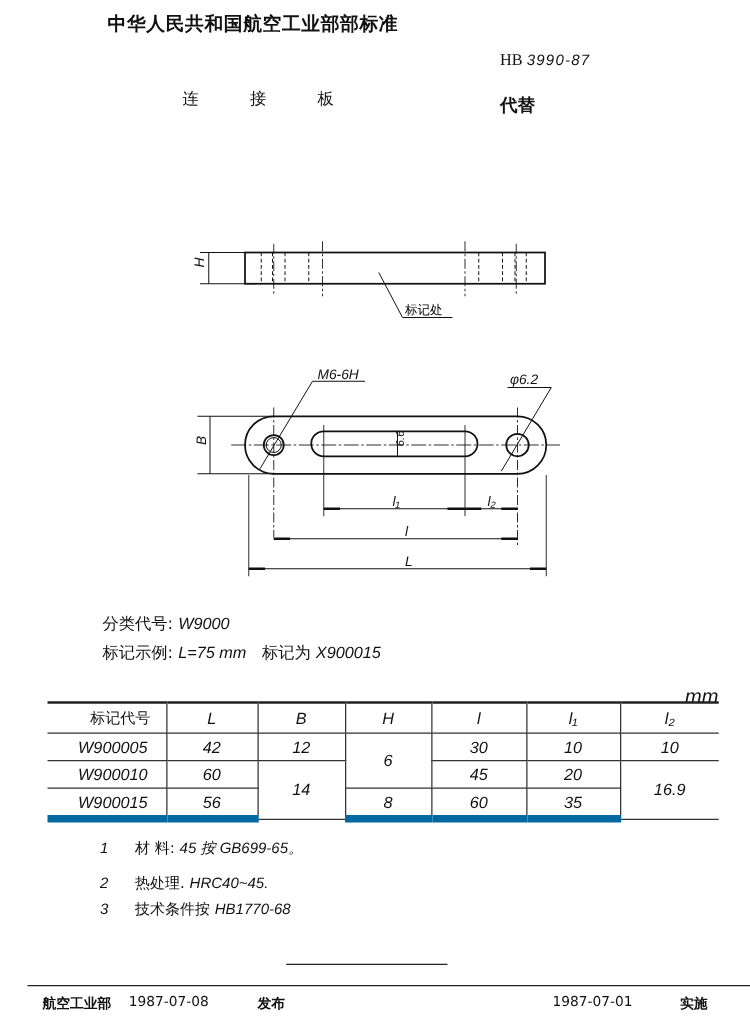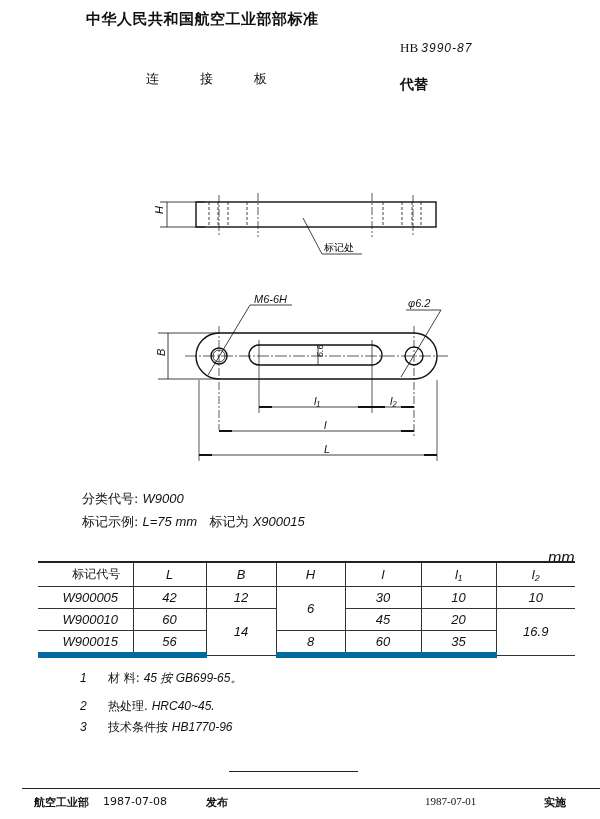--- a/index.html
+++ b/index.html
@@ -204,22 +204,22 @@
 <div class="abs notes note1">
   <span class="n">1</span><span>材  料:</span>
   <span class="hw">45 按 GB699-65。</span>
 </div>
 <div class="abs notes note2">
   <span class="n">2</span><span>热处理.</span>
   <span class="hw">HRC40~45.</span>
 </div>
 <div class="abs notes note3">
   <span class="n">3</span><span>技术条件按</span>
-  <span class="hw">HB1770-96</span>
+  <span class="hw">HB1770-68</span>
 </div>
 
 <div class="abs sigline"></div>
 <div class="abs footline"></div>
 <div class="abs foot b" style="left:34px;">航空工业部</div>
 <div class="abs foot d" style="left:103px;">1987-07-08</div>
 <div class="abs foot b" style="left:206px;">发布</div>
-<div class="abs foot d" style="left:425px;font-family:Liberation Serif, serif;">1987-07-01</div>
+<div class="abs foot d" style="left:442px;">1987-07-01</div>
 <div class="abs foot b" style="left:544px;">实施</div>
 
 </body></html>

